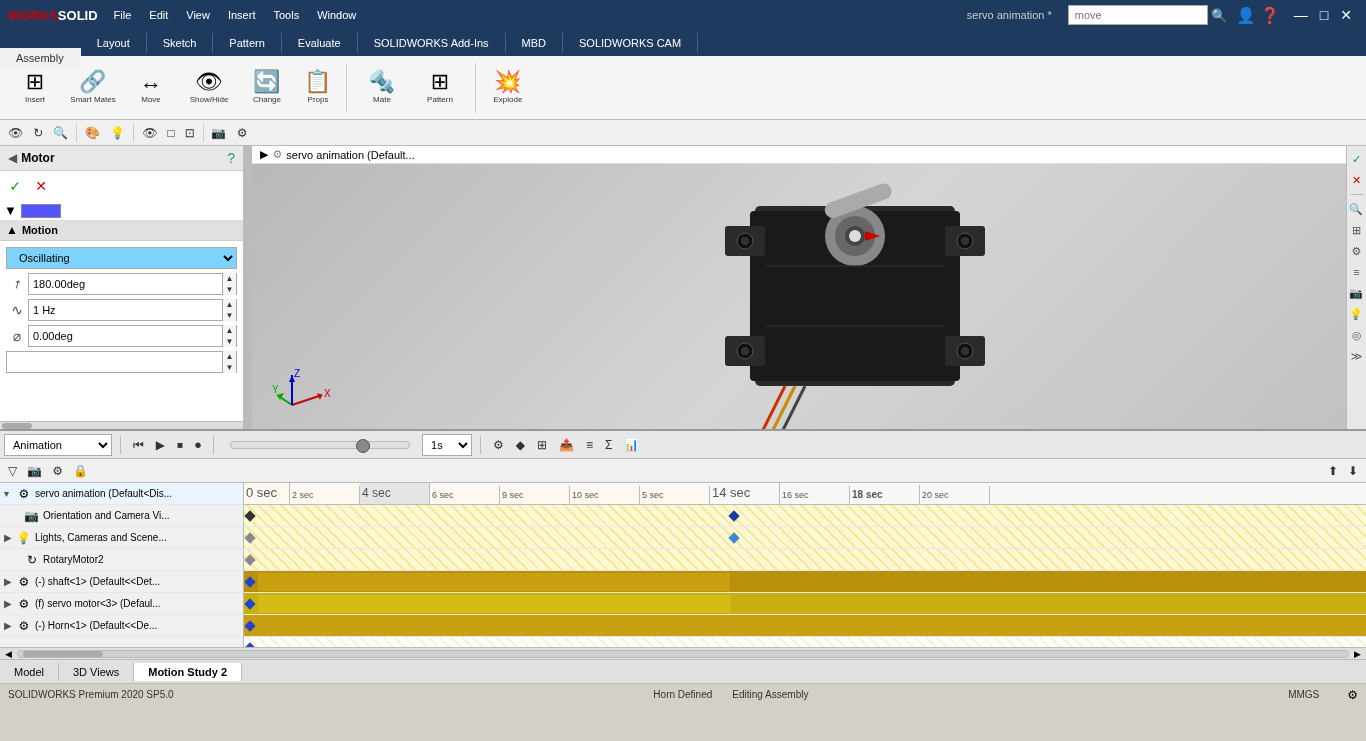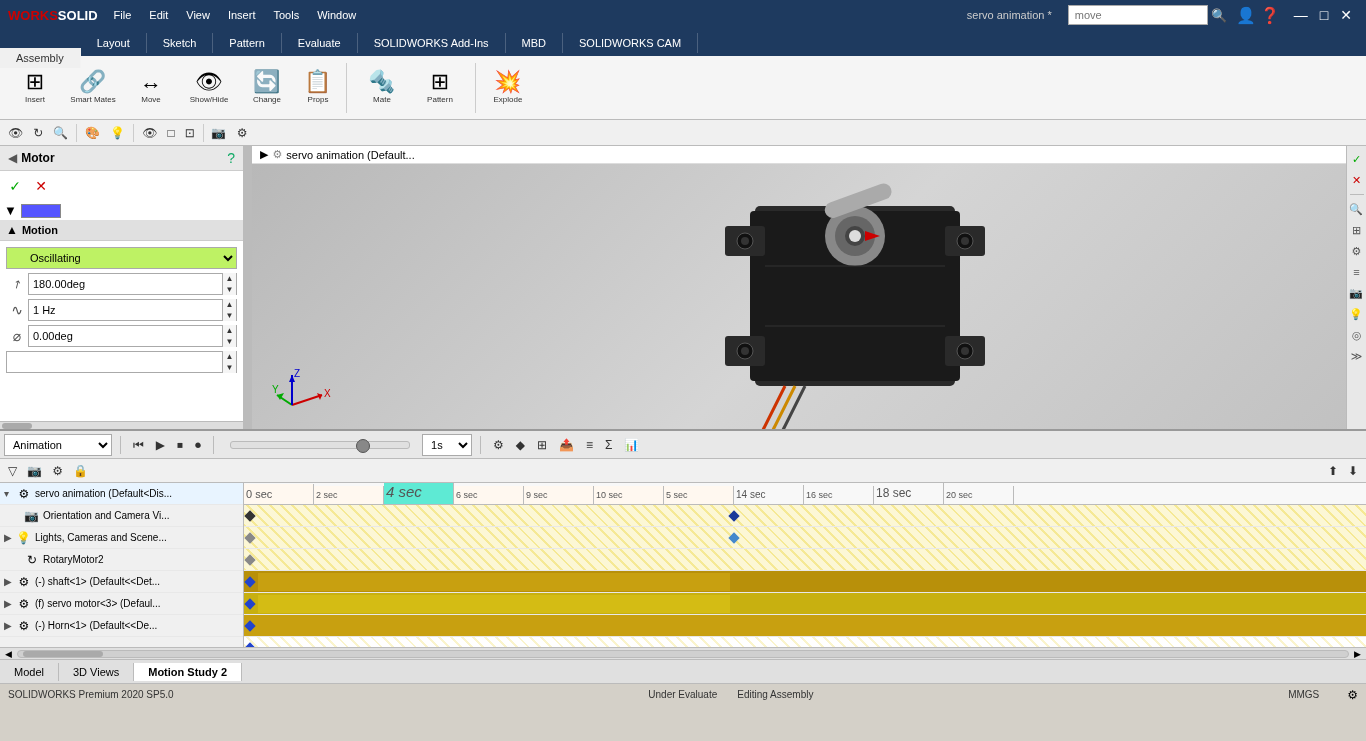--- a/index.html
+++ b/index.html
@@ -41,21 +41,21 @@
 
     
     #panel-scroll { flex: 1; overflow-y: auto; overflow-x: hidden; }
 
     
     .section-header { display: flex; align-items: center; background: #e0e0e0; padding: 3px 6px; cursor: pointer; font-weight: bold; font-size: 11px; border-bottom: 1px solid #ccc; }
     .section-chevron { margin-right: 4px; font-size: 12px; }
     .section-content { padding: 6px; }
 
     
-    .sw-select { width: 100%; height: 22px; border: 1px solid #aaa; background: #bef264; font-size: 11px; padding: 1px 19px; cursor: pointer; }
+    .sw-select { width: 100%; height: 22px; border: 1px solid #aaa; background: #7dd3fc; font-size: 11px; padding: 1px 8px; cursor: pointer; }
 
     
     .value-row { display: flex; align-items: center; margin: 4px 0; }
     .value-icon { width: 22px; height: 22px; display: flex; align-items: center; justify-content: center; font-size: 14px; color: #555; }
     .value-input-wrap { flex: 1; display: flex; align-items: center; border: 1px solid #aaa; background: white; height: 22px; }
     .value-input { flex: 1; border: none; outline: none; font-size: 11px; padding: 1px 4px; }
     .value-spin { display: flex; flex-direction: column; }
     .value-spin span { width: 14px; height: 11px; display: flex; align-items: center; justify-content: center; cursor: pointer; font-size: 8px; color: #333; background: #f5f5f5; border-left: 1px solid #aaa; }
 
     
@@ -457,30 +457,30 @@
         <span class="tl-expand">▶</span>
         <span class="tl-icon">⚙</span>
         <span class="tl-label">(-) Horn&lt;1&gt; (Default&lt;&lt;De...</span>
       </div>
     </div>
 
     <div id="timeline-right" style="position:relative;">
 
       <div id="tl-ruler" style="display:flex; height:22px; background:#f8f8f8; border-bottom:1px solid #bbb; position:sticky; top:0; z-index:10;">
 
-        <div style="width:70px; border-right:1px solid #bbb; position:relative; font-size:11px; color:#555; padding:4px 2px; background:#fff8f0;">0 sec</div>
+        <div style="width:46px; border-right:1px solid #bbb; position:relative; font-size:13px; color:#555; padding:4px 2px; background:#fff8f0;">0 sec</div>
         <div style="width:70px; border-right:1px solid #bbb; position:relative; font-size:9px; color:#555; padding:4px 2px; background:#fff8f0;">2 sec</div>
-        <div style="width:70px; border-right:1px solid #bbb; position:relative; font-size:15px; color:#555; padding:4px 2px; background:#5eead4;font-style:italic;">4 sec</div>
+        <div style="width:70px; border-right:1px solid #bbb; position:relative; font-size:12px; color:#555; padding:4px 2px; background:#e5e5e5;">4 sec</div>
         <div style="width:70px; border-right:1px solid #bbb; position:relative; font-size:9px; color:#555; padding:4px 2px; background:#fff8f0;">6 sec</div>
         <div style="width:70px; border-right:1px solid #bbb; position:relative; font-size:9px; color:#555; padding:4px 2px; background:#fff8f0;">9 sec</div>
         <div style="width:70px; border-right:1px solid #bbb; position:relative; font-size:9px; color:#555; padding:4px 2px; background:#fff8f0;">10 sec</div>
         <div style="width:70px; border-right:1px solid #bbb; position:relative; font-size:9px; color:#555; padding:4px 2px; background:#fff8f0;">5 sec</div>
-        <div style="width:70px; border-right:1px solid #bbb; position:relative; font-size:10px; color:#555; padding:4px 2px;">14 sec</div>
+        <div style="width:70px; border-right:1px solid #bbb; position:relative; font-size:13px; color:#555; padding:4px 2px;">14 sec</div>
         <div style="width:70px; border-right:1px solid #bbb; position:relative; font-size:9px; color:#555; padding:4px 2px;">16 sec</div>
-        <div style="width:70px; border-right:1px solid #bbb; position:relative; font-size:12px; color:#555; padding:4px 2px;">18 sec</div>
+        <div style="width:70px; border-right:1px solid #bbb; position:relative; font-size:10px; color:#555; padding:4px 2px;font-weight:bold;">18 sec</div>
         <div style="width:70px; border-right:1px solid #bbb; position:relative; font-size:9px; color:#555; padding:4px 2px;">20 sec</div>
       </div>
 
       <div style="height:22px; border-bottom:1px solid #e8e8e8; position:relative; background-image: repeating-linear-gradient(45deg, rgba(230,200,0,0.3) 0, rgba(230,200,0,0.3) 2px, transparent 2px, transparent 8px); background-color: #f5e88055;">
         <div style="position:absolute; left:2px; top:7px; width:8px; height:8px; background:#333; transform:rotate(45deg);"></div>
         <div style="position:absolute; left:486px; top:7px; width:8px; height:8px; background:#1a3a9a; transform:rotate(45deg);"></div>
       </div>
 
       <div style="height:22px; border-bottom:1px solid #e8e8e8; position:relative; background-image: repeating-linear-gradient(45deg, rgba(230,200,0,0.3) 0, rgba(230,200,0,0.3) 2px, transparent 2px, transparent 8px); background-color: #f5e88055;">
         <div style="position:absolute; left:2px; top:7px; width:8px; height:8px; background:#888; transform:rotate(45deg);"></div>
@@ -523,18 +523,18 @@
 
 <div id="bottom-tabs">
   <div class="bt-tab">Model</div>
   <div class="bt-tab">3D Views</div>
   <div class="bt-tab active">Motion Study 2</div>
 </div>
 
 <div id="statusbar">
   <span class="status-item">SOLIDWORKS Premium 2020 SP5.0</span>
   <span style="flex:1"></span>
-  <span class="status-item">Under Evaluate</span>
+  <span class="status-item">Horn Defined</span>
   <span class="status-item">Editing Assembly</span>
   <span style="flex:1"></span>
   <span class="status-item">MMGS</span>
   <div style="margin-left:8px; cursor:pointer; font-size:12px;">⚙</div>
 </div>
 
 </body></html>

